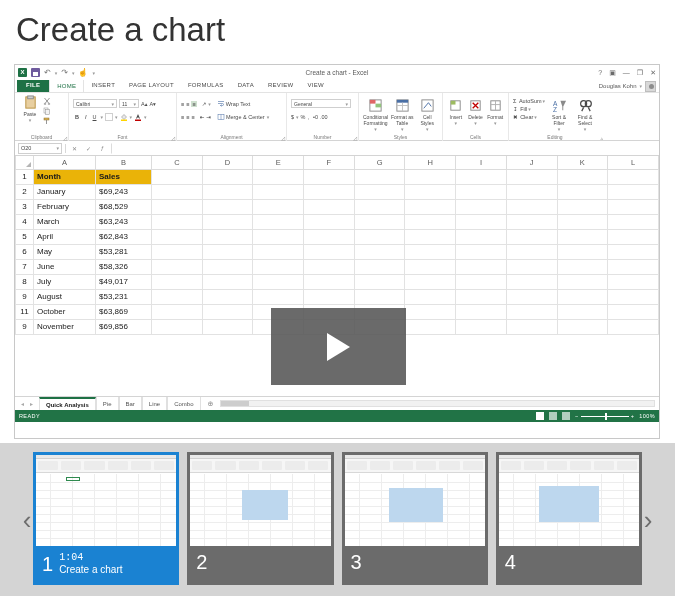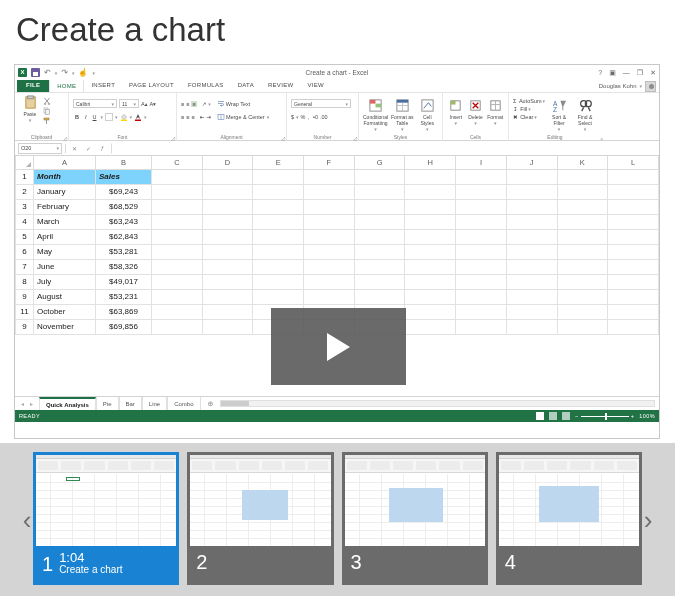--- a/index.html
+++ b/index.html
@@ -129,22 +129,22 @@
   .corner:after{
     content:""; position:absolute; right:2px; bottom:2px;
     border-style:solid; border-width:0 0 5px 5px; border-color:transparent transparent #b5b5b5 transparent;
   }
   .rowhdr{
     width:18px; text-align:center; background:#ffffff; color:#5b5b5b;
     font-size:7.5px; border-color:#dcdcdc;
   }
   .col-a{ width:62px; }
   .col-b{ width:56px; }
-  .cell-num{ text-align:center; }
-  .hdr-cell{ background:#7dd3fc; color:#ffffff; font-weight:bold;font-style:italic; }
+  .cell-num{ text-align:left; }
+  .hdr-cell{ background:#eab308; color:#ffffff; font-weight:bold; }
   .hdr-cell.num{ text-align:left; }
 
   
   .video-overlay{
     position:absolute; left:256px; top:152px; width:135px; height:77px;
     background:rgba(85,85,85,.88);
     display:flex; align-items:center; justify-content:center;
   }
   .play-tri{
     width:0; height:0;
@@ -215,21 +215,21 @@
   .mini-grid .ln{ position:absolute; left:0; right:0; height:1px; background:#ededed; }
   .mini-grid .cln{ position:absolute; top:0; bottom:0; width:1px; background:#ededed; }
   .mini-sel{ position:absolute; width:14px; height:4px; border:1px solid #2f8a4f; left:30px; top:3px; }
   .mini-chart{ position:absolute; background:#bdd7ee; }
   .thumb-caption{
     display:flex; align-items:center; gap:6px; padding:5px 7px 7px 7px;
     color:#ffffff;
   }
   .thumb-num{ font-size:20px; line-height:20px; font-weight:400; }
   .thumb-meta{ display:flex; flex-direction:column; line-height:12px; }
-  .thumb-time{ font-size:13px; }
+  .thumb-time{ font-size:10px;font-family:Liberation Mono, monospace; }
   .thumb-name{ font-size:10px; }
 </style>
 </head>
 <body>
 
 <div class="page-title">Create a chart</div>
 
 <div class="excel-window">
 
   <div class="title-bar">

